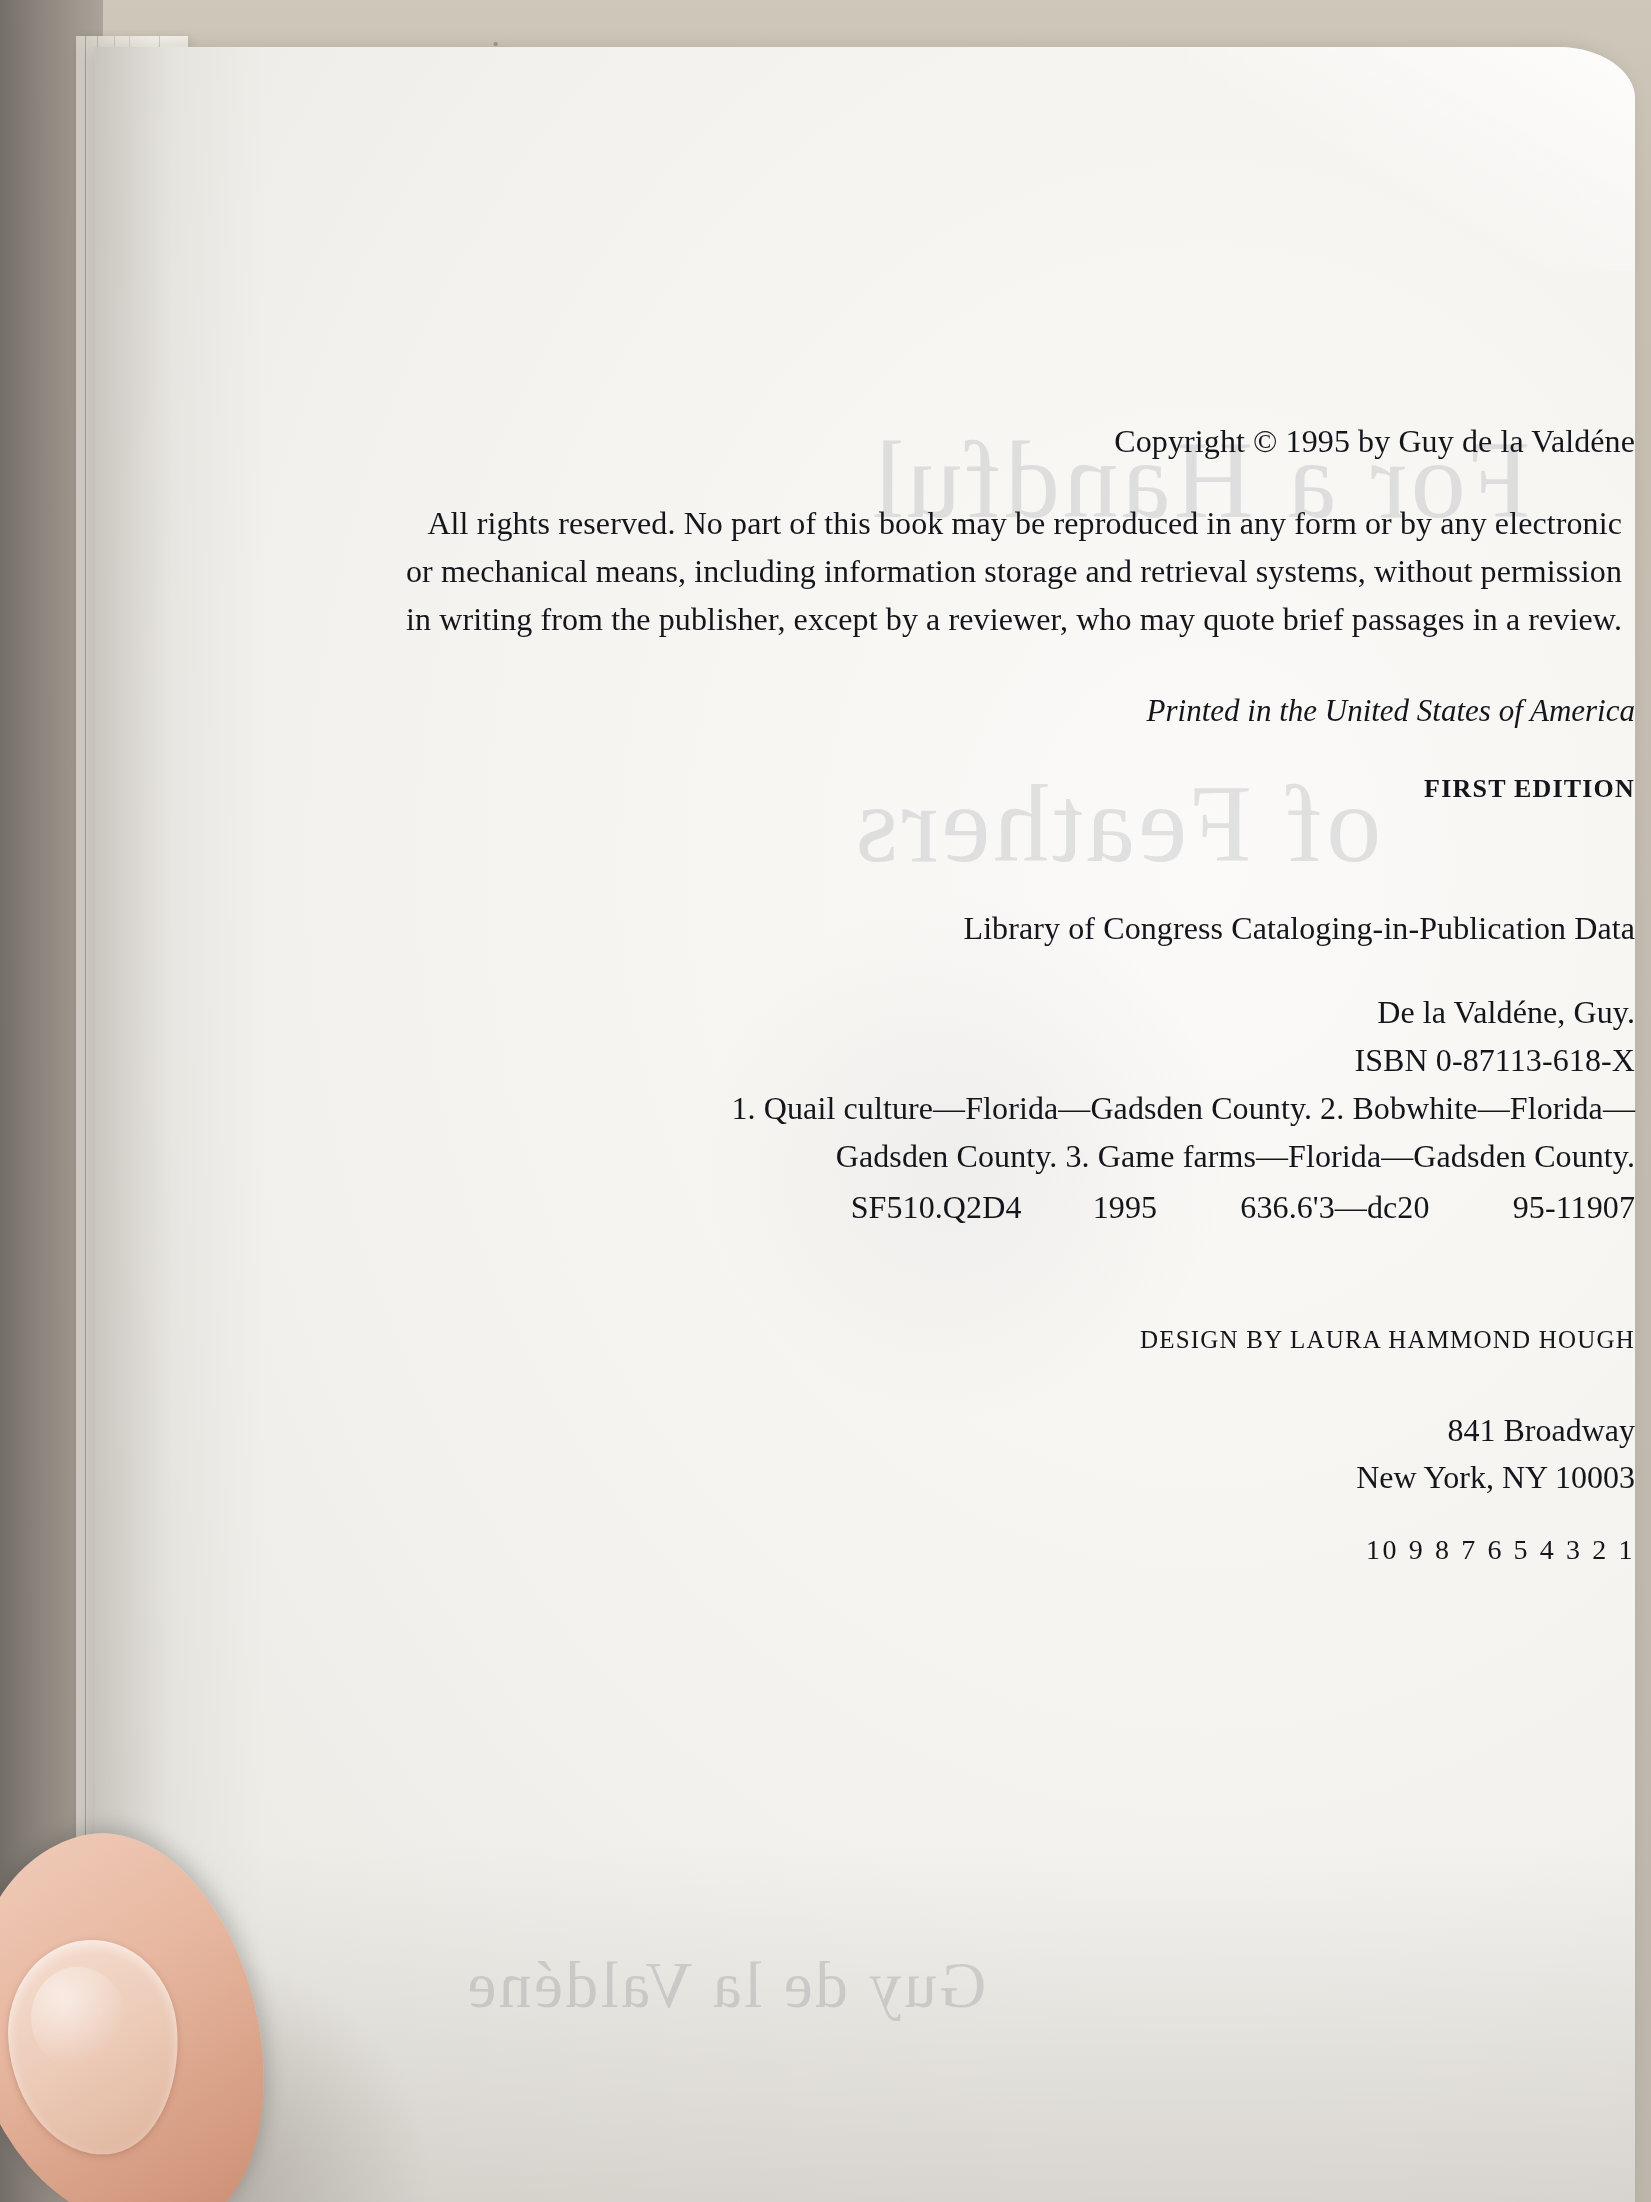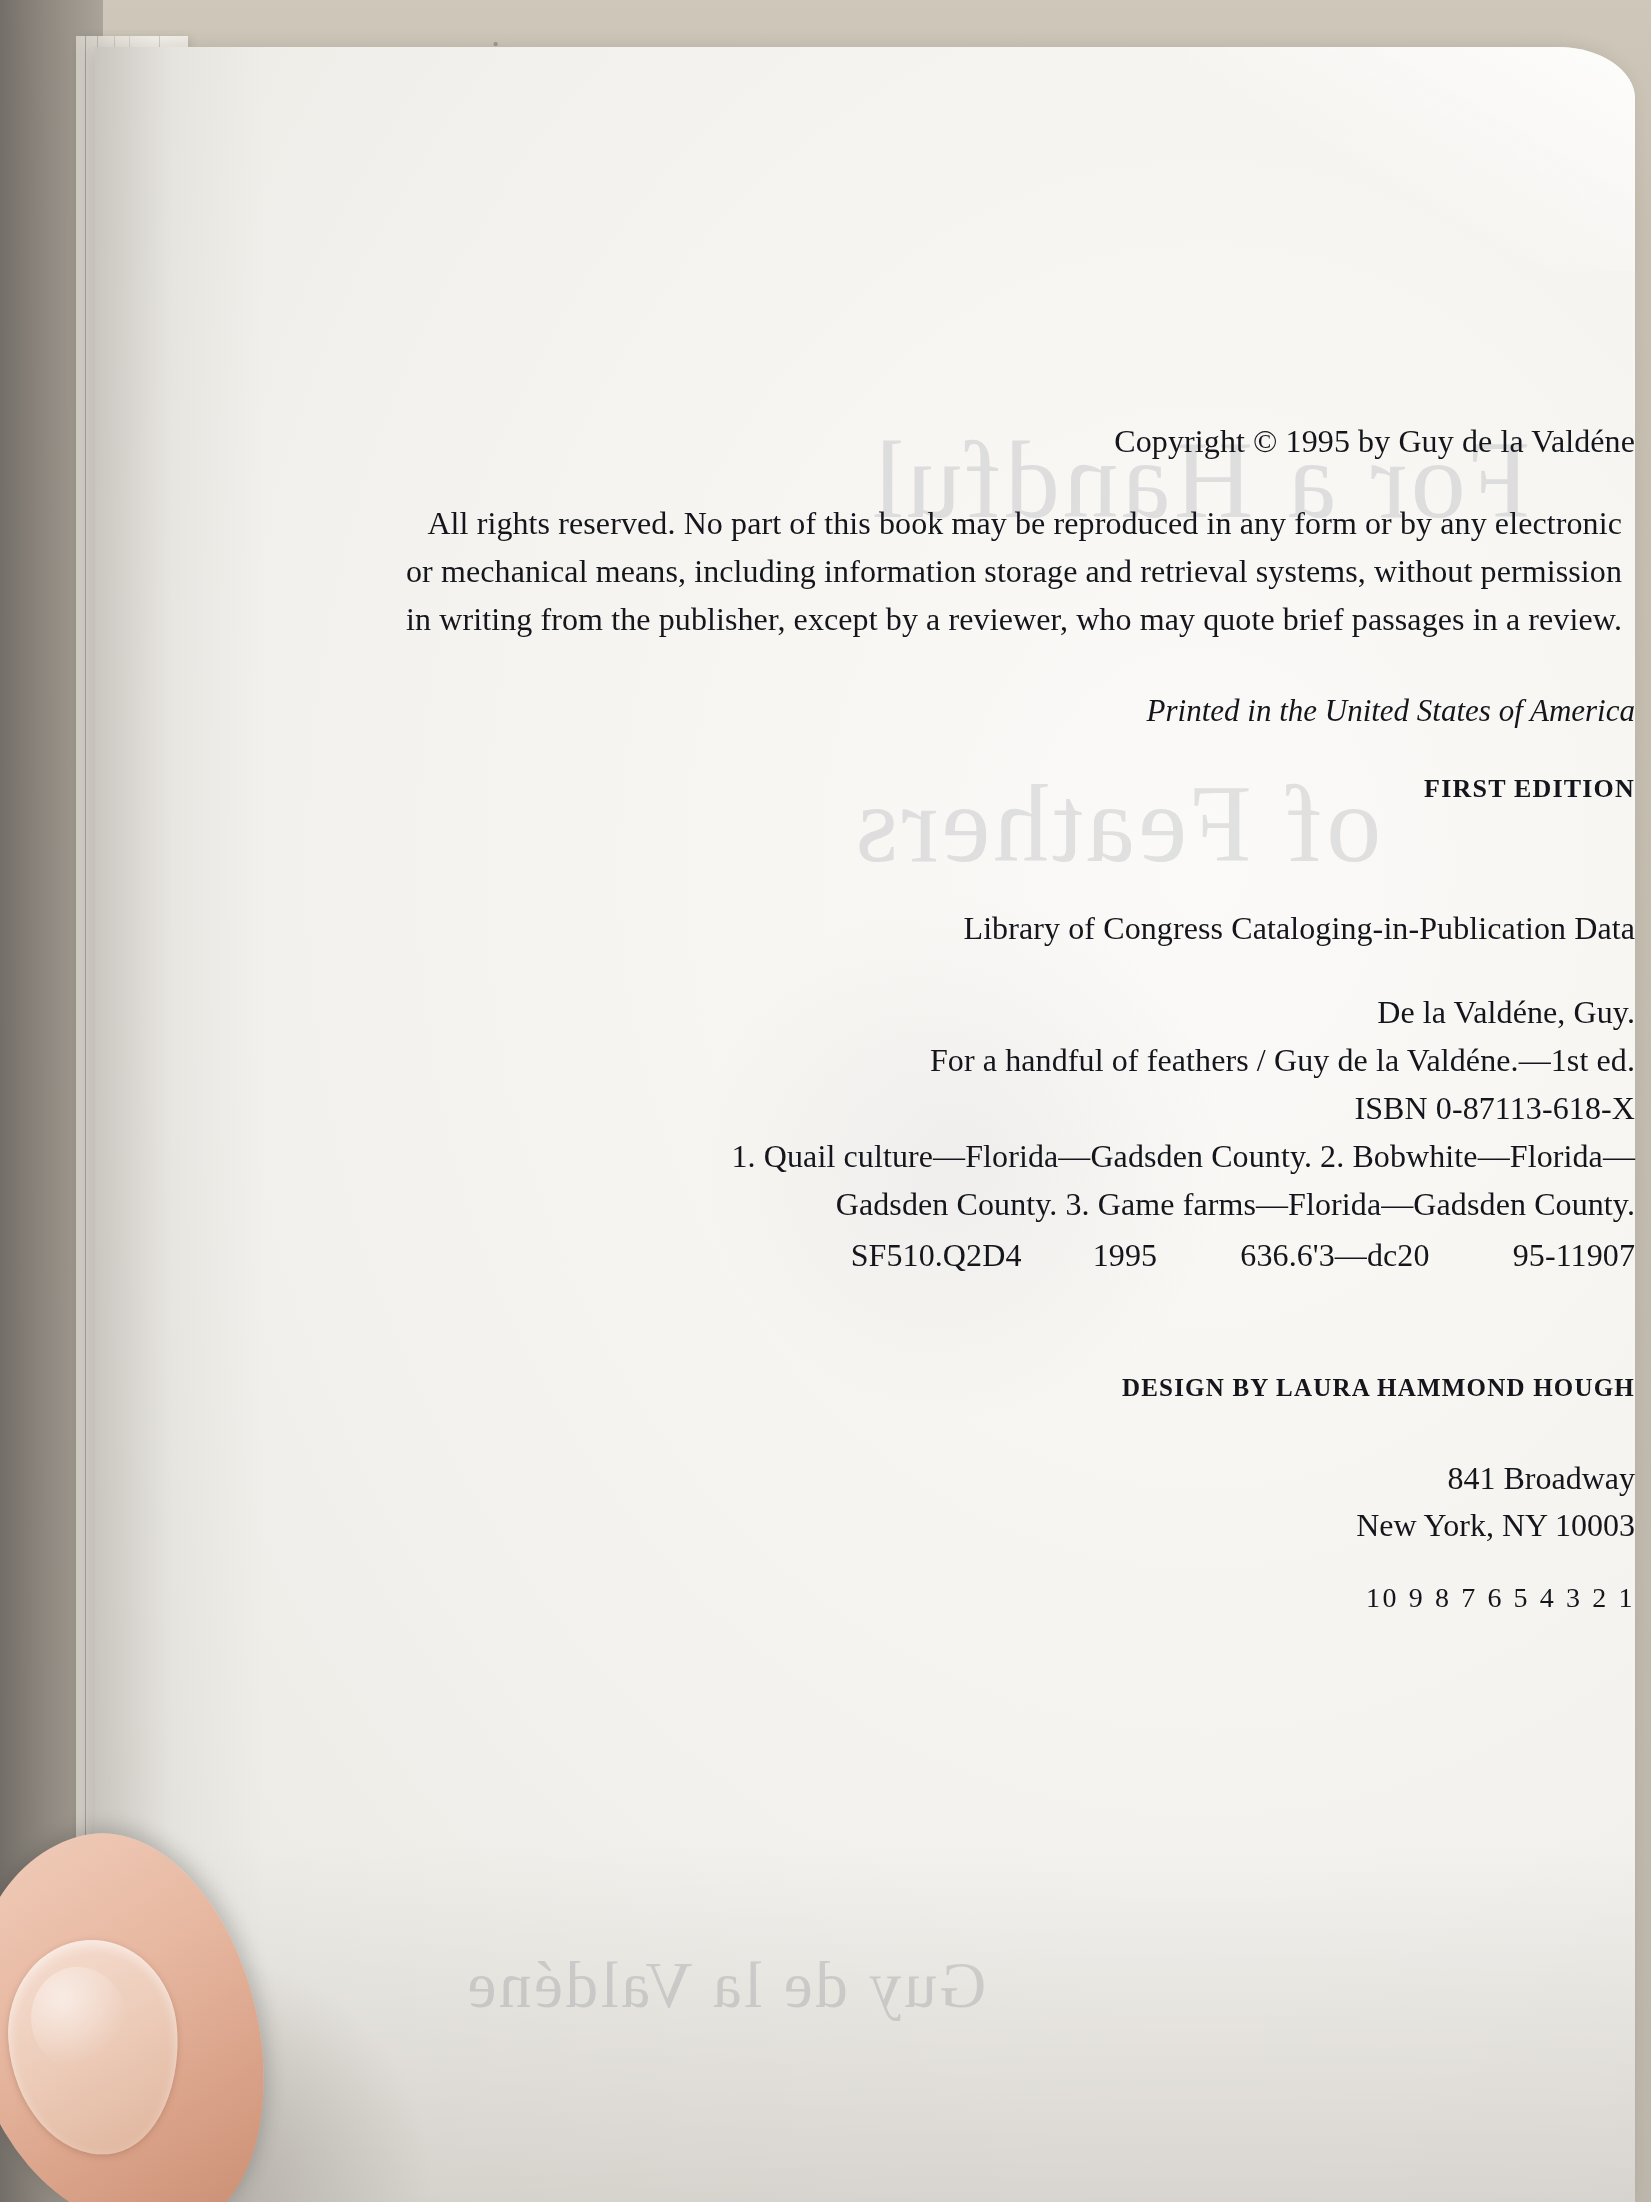--- a/index.html
+++ b/index.html
@@ -153,21 +153,21 @@
 
   .cip-class { margin-top: 3.4px; }
   .cip-class span { display: inline-block; }
   .gap-a { width: 55px; }
   .gap-b { width: 67px; }
   .gap-c { width: 67px; }
 
   .design-credit {
     margin-top: 95px;
     font-size: 25px;
-    font-weight: 700;
+    font-weight: 400;
     letter-spacing: 1.2px;
     margin-bottom: 53px;
   }
 
   .publisher .l { display: block; font-size: 32px; line-height: 1.47; }
   .printline { margin-top: 33px; font-size: 28px; letter-spacing: 2.6px; }
 
   
   .thumb {
     position: absolute;
@@ -241,21 +241,20 @@
       <div class="pub-note">
         <div class="l">Printed in the United States of America</div>
       </div>
 
       <div class="first-edition">FIRST EDITION</div>
 
       <div class="para loc-head">Library of Congress Cataloging-in-Publication Data</div>
 
       <div class="loc-body">
         <span class="l para">De la Valdéne, Guy.</span>
-        <span class="l para indent-1">For a handful of feathers / Guy de la Valdéne.—1st ed.</span>
         <span class="l para indent-1">ISBN 0-87113-618-X</span>
         <span class="l para indent-1">1. Quail culture—Florida—Gadsden County. 2. Bobwhite—Florida—</span>
         <span class="l para">Gadsden County. 3. Game farms—Florida—Gadsden County.</span>
         <span class="l para cip-class">
           <span>SF510.Q2D4</span>
           <span class="gap-a"></span>
           <span>1995</span>
           <span class="gap-b"></span>
           <span>636.6'3—dc20</span>
           <span class="gap-c"></span>

